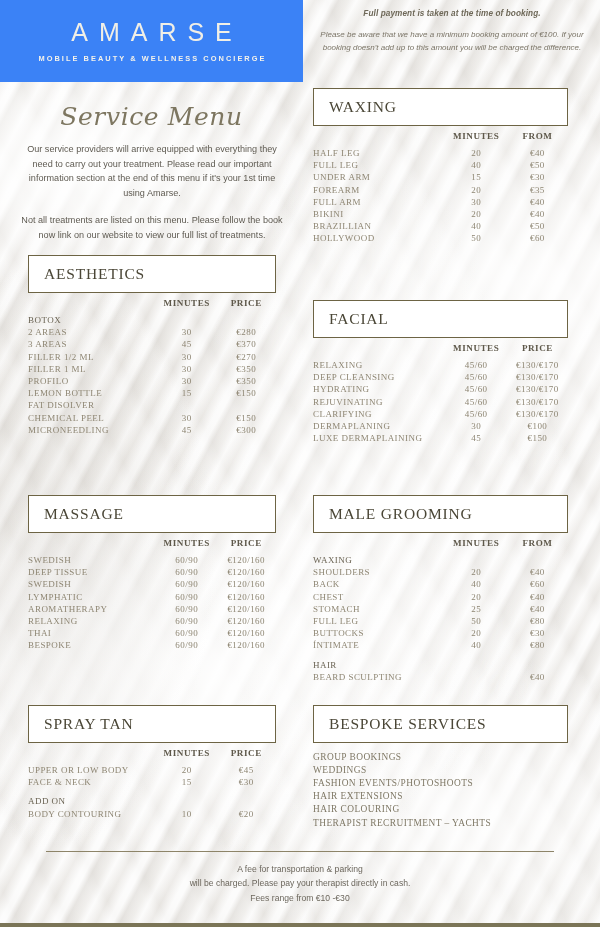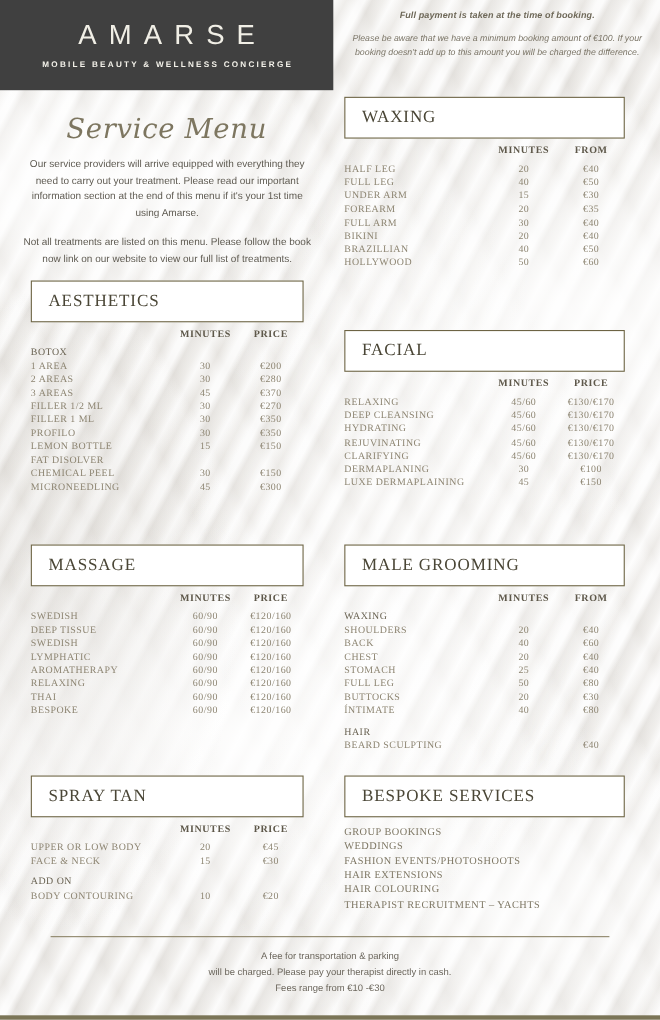--- a/index.html
+++ b/index.html
@@ -33,21 +33,21 @@
     content:""; position:absolute; inset:0;
     background:
       radial-gradient(ellipse 300px 520px at 62% 55%, rgba(255,255,255,.5), rgba(255,255,255,0) 70%),
       radial-gradient(ellipse 240px 420px at 8% 60%, rgba(210,206,200,.3), rgba(255,255,255,0) 70%);
   }
   #page { position:relative; z-index:2; width:600px; height:927px; }
 
   
   .brand-block {
     position:absolute; left:0; top:0; width:303px; height:82px;
-    background:#404040;
+    background:#3b82f6;
     display:flex; flex-direction:column; align-items:center; justify-content:center;
   }
   .brand-name {
     font-family:"Liberation Sans", sans-serif;
     color:#f1efe6; font-size:25px; letter-spacing:11px;
     font-weight:300; text-indent:11px; line-height:1;
   }
   .brand-tag {
     font-family:"Liberation Sans", sans-serif;
     color:#f4f2ea; font-size:7.4px; letter-spacing:2.05px;
@@ -163,25 +163,20 @@
             <th class="c-price">PRICE</th>
           </tr>
         </thead>
         <tbody>
           <tr class="subhead">
             <td class="c-name">BOTOX</td>
             <td class="c-min"></td>
             <td class="c-price"></td>
           </tr>
           <tr>
-            <td class="c-name">1 AREA</td>
-            <td class="c-min">30</td>
-            <td class="c-price">€200</td>
-          </tr>
-          <tr>
             <td class="c-name">2 AREAS</td>
             <td class="c-min">30</td>
             <td class="c-price">€280</td>
           </tr>
           <tr>
             <td class="c-name">3 AREAS</td>
             <td class="c-min">45</td>
             <td class="c-price">€370</td>
           </tr>
           <tr>

